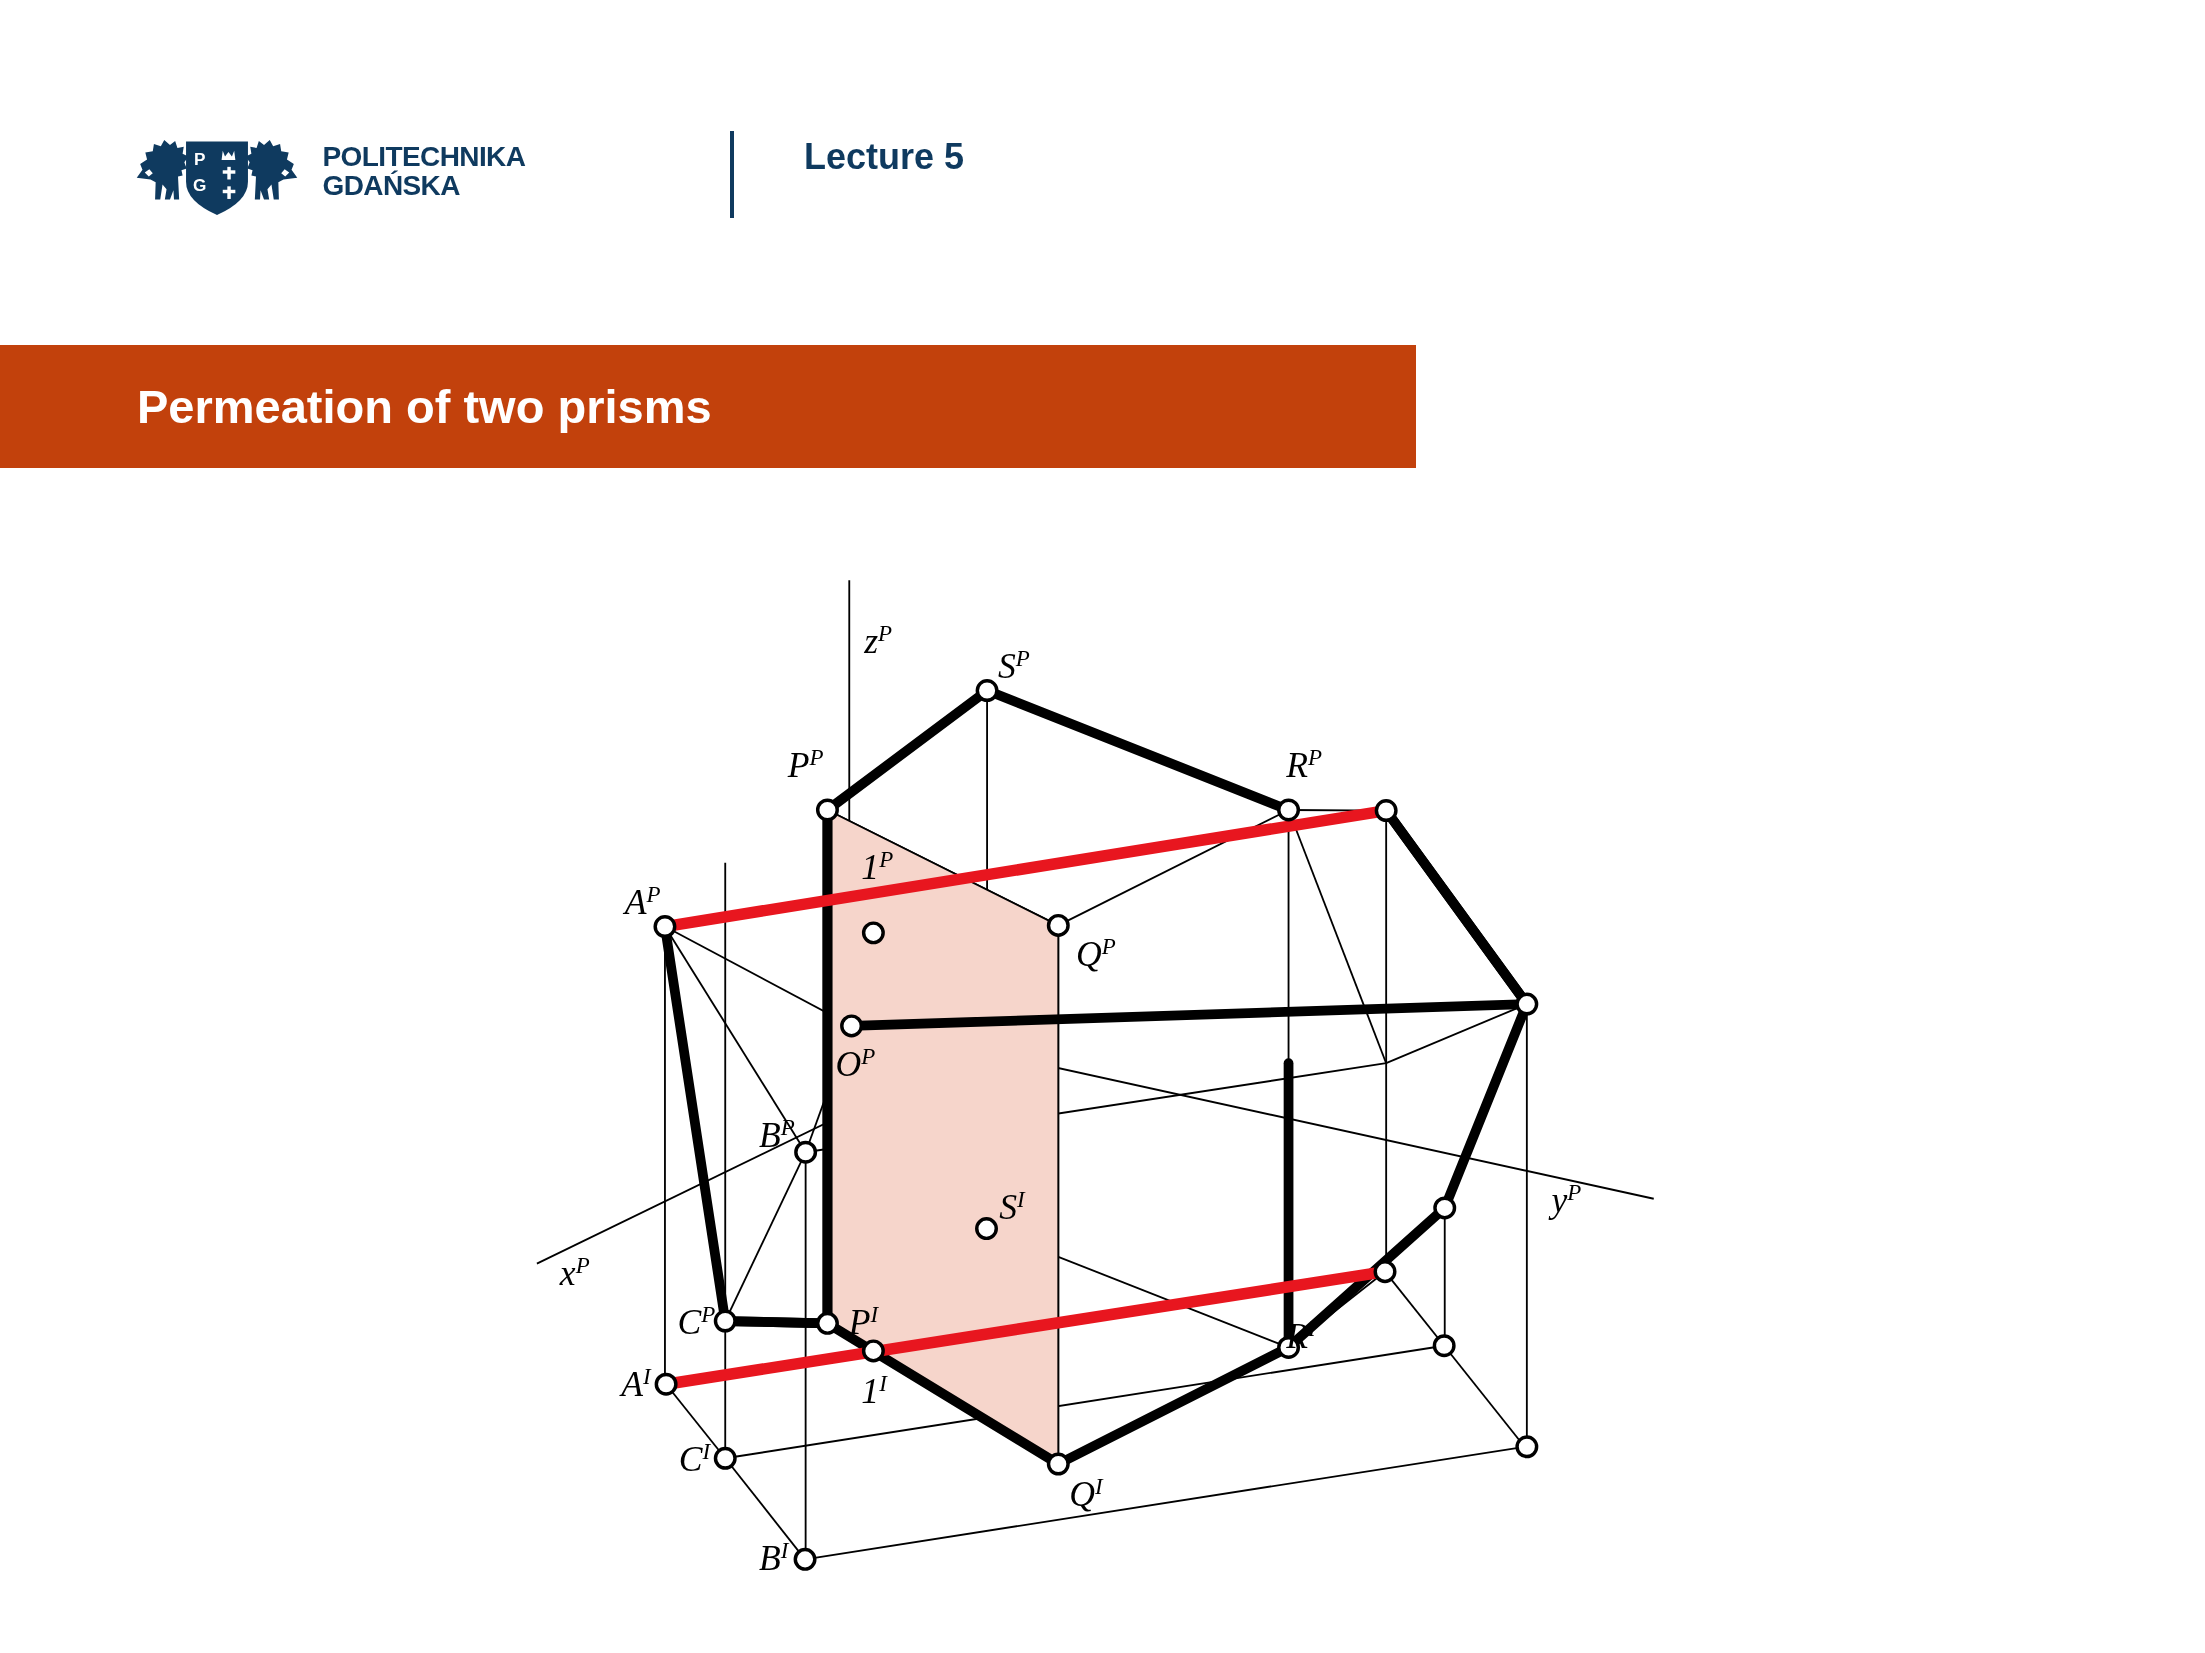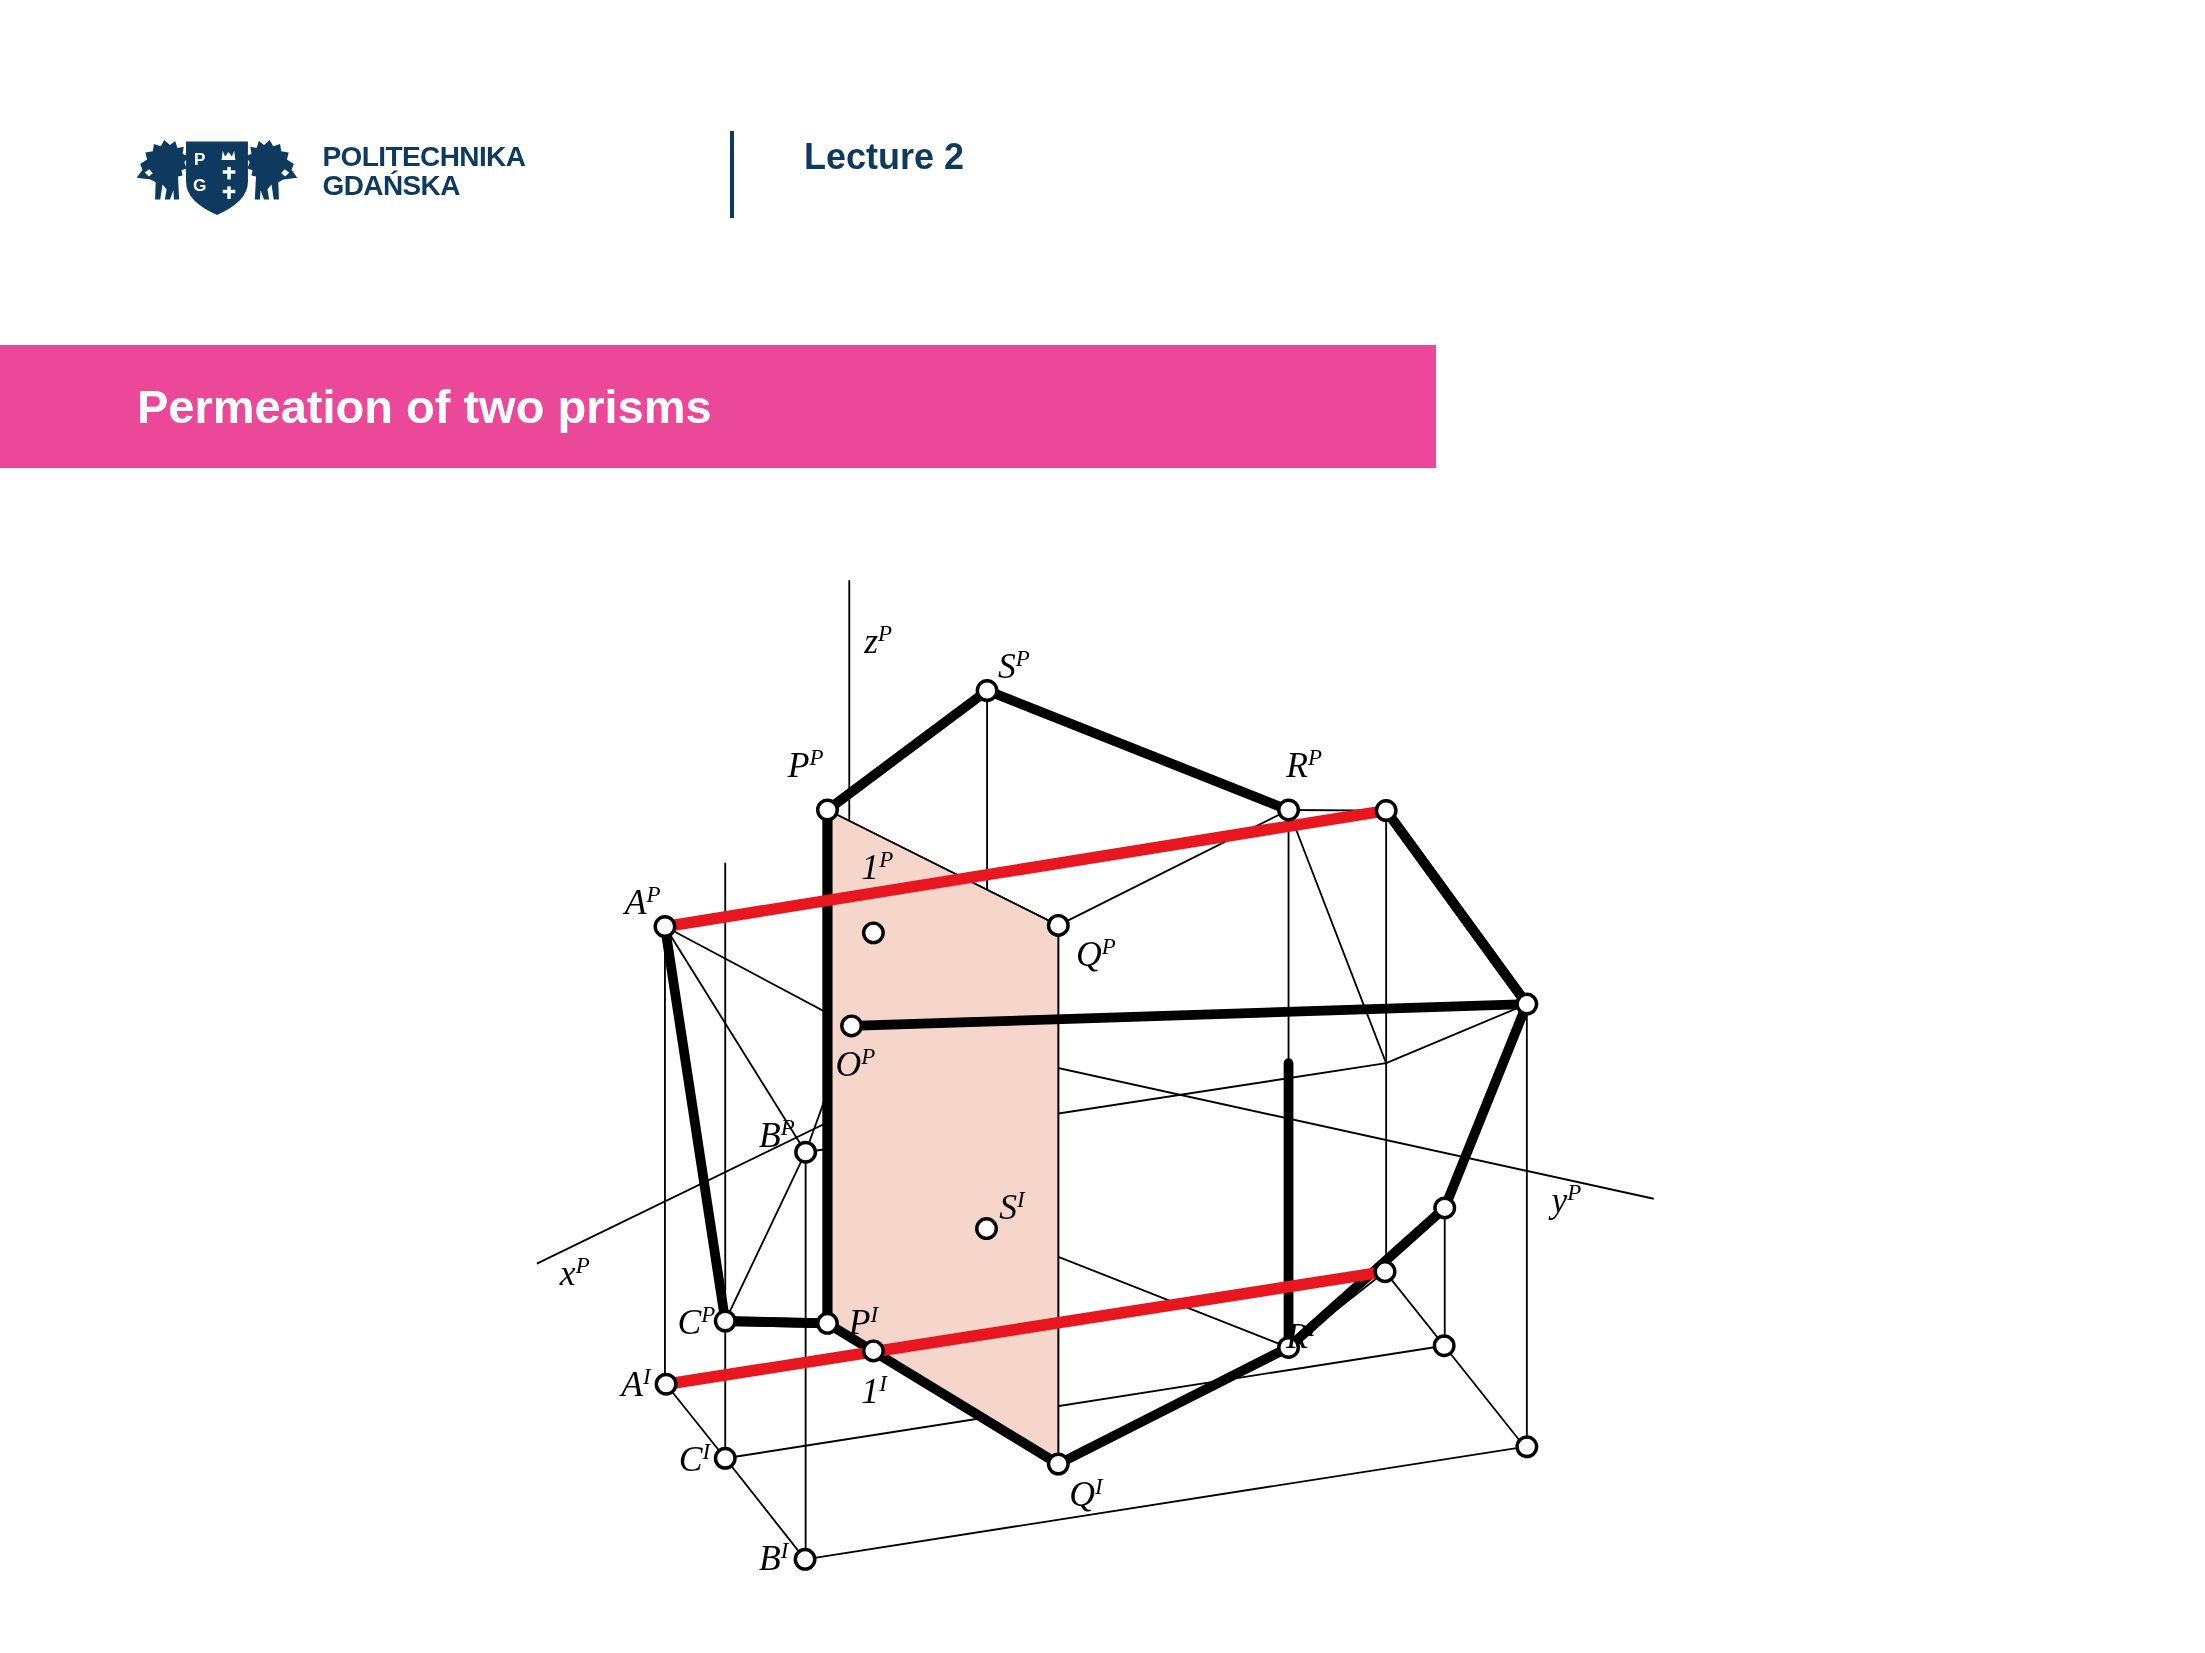--- a/index.html
+++ b/index.html
@@ -12,21 +12,21 @@
   #crest{width:172px;height:98px;}
   #uni-name{color:#0f3a5f;font-weight:bold;font-size:28px;line-height:1.02;letter-spacing:-0.6px;}
   #uni-name div{white-space:nowrap;}
   #uni-line2{text-align:left;}
 
   #divider{position:absolute;left:730px;top:131px;width:4px;height:87px;background:#0f3a5f;}
 
   #lecture-block{position:absolute;left:804px;top:131px;color:#0f3a5f;font-weight:bold;font-size:36px;line-height:1.45;}
 
   
-  #banner{position:absolute;left:0;top:345px;width:1416px;height:123px;background:#ec4899;padding-left:20px;}
+  #banner{position:absolute;left:0;top:345px;width:1416px;height:123px;background:#c2410c;}
   #banner-title{position:absolute;left:137px;top:34px;color:#ffffff;font-weight:bold;font-size:47px;white-space:nowrap;}
 
   
   #drawing{position:absolute;left:0;top:518px;width:2205px;height:1149px;}
   svg{display:block;}
   .lbl{font-family:"Liberation Serif",serif;font-style:italic;font-size:62px;fill:#000;}
   .lbl tspan.sup{font-size:40px;}
 </style>
 </head>
 <body>
@@ -62,21 +62,21 @@
 
     <div id="uni-name">
       <div>POLITECHNIKA</div>
       <div id="uni-line2">GDAŃSKA</div>
     </div>
   </div>
 
   <div id="divider"></div>
 
   <div id="lecture-block">
-    <div>Lecture 2</div>
+    <div>Lecture 5</div>
   </div>
 </div>
 
 <div id="banner">
   <div id="banner-title">Permeation of two prisms</div>
 </div>
 
 <div id="drawing">
 <svg width="2205" height="1149" viewBox="0 880 3840 2000">
 

